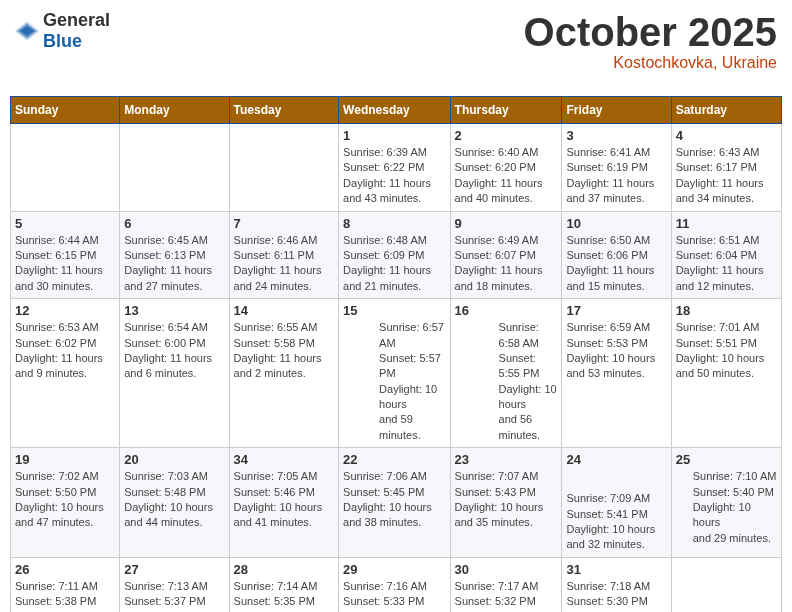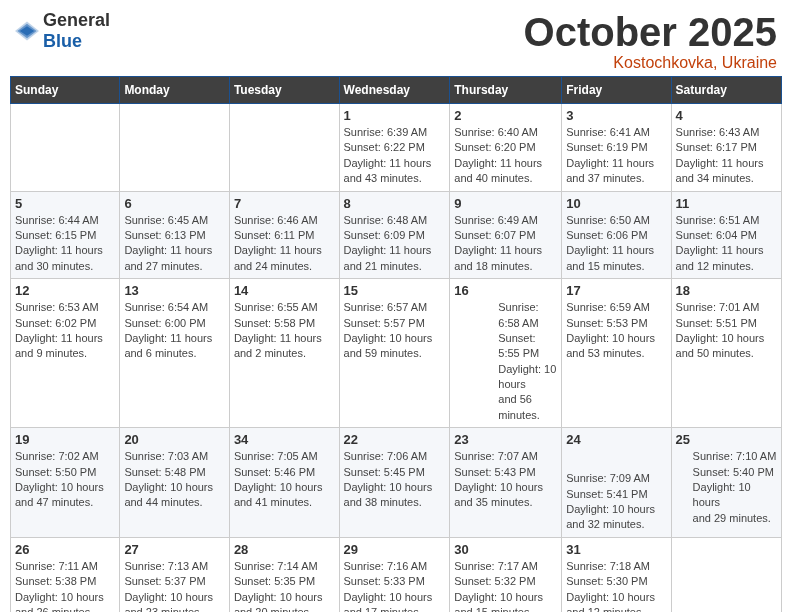--- a/index.html
+++ b/index.html
@@ -7,21 +7,21 @@
       font-family: Arial, sans-serif;
       background: #fff;
       width: 792px;
       min-height: 612px;
       padding: 10px;
     }
     .header {
       display: flex;
       align-items: flex-start;
       justify-content: space-between;
-      margin-bottom: 4px;
+      margin-bottom: 24px;
       padding: 0 5px;
     }
     .logo {
       display: flex;
       align-items: center;
       gap: 4px;
     }
     .logo-icon {
       width: 24px;
       height: 20px;
@@ -38,21 +38,21 @@
     .location-title {
       font-size: 16px;
       color: #c2410c;
     }
     .calendar {
       width: 100%;
       border-collapse: collapse;
       border: 1px solid #ccc;
     }
     .calendar th {
-      background-color: #404040;
+      background-color: #a16207;
       color: #fff;
       font-size: 12px;
       font-weight: bold;
       padding: 6px 4px;
       text-align: left;
       border: 1px solid #1a5090;
     }
     .calendar td {
       vertical-align: top;
       border: 1px solid #ccc;
@@ -219,21 +219,21 @@
         </td>
         <td>
           <span class="day-number">14</span>
           <div class="day-info" style="white-space: pre-line;">Sunrise: 6:55 AM
 Sunset: 5:58 PM
 Daylight: 11 hours
 and 2 minutes.</div>
         </td>
         <td>
           <span class="day-number">15</span>
-          <div class="day-info" style="white-space: pre-line;">Sunrise: 6:57 AM
+          <div class="day-info" style="white-space: pre-line; margin-left: 36px;">Sunrise: 6:57 AM
 Sunset: 5:57 PM
 Daylight: 10 hours
 and 59 minutes.</div>
         </td>
         <td>
           <span class="day-number">16</span>
           <div class="day-info" style="white-space: pre-line; margin-left: 44px;">Sunrise: 6:58 AM
 Sunset: 5:55 PM
 Daylight: 10 hours
 and 56 minutes.</div>

